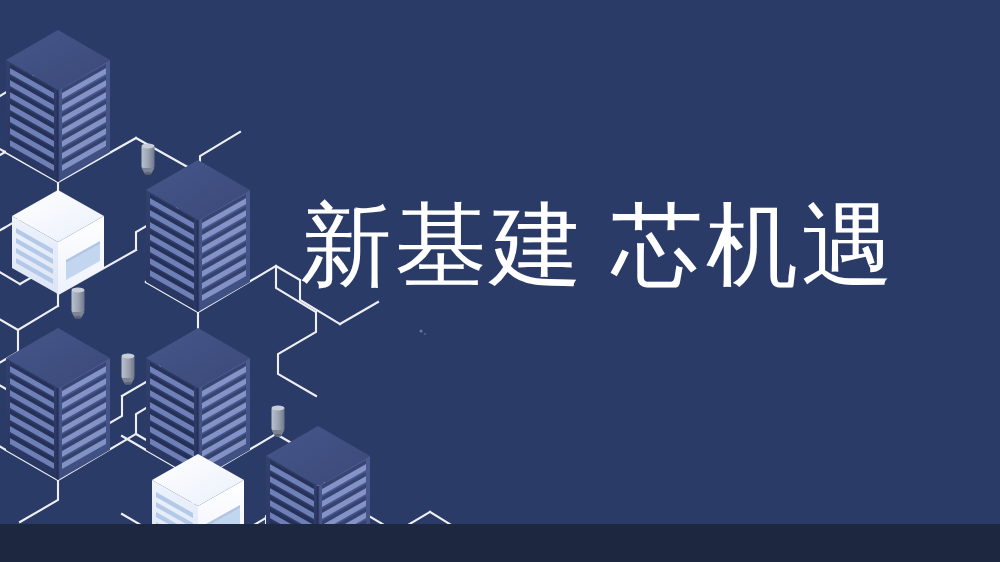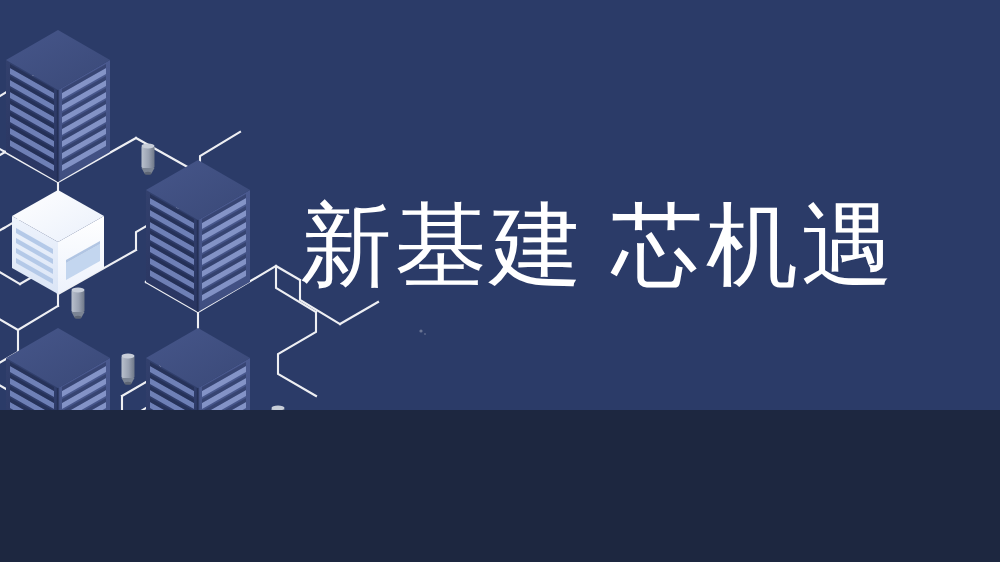--- a/index.html
+++ b/index.html
@@ -9,21 +9,21 @@
     background: #1d2740;
   }
   body {
     display: flex;
     align-items: flex-start;
     justify-content: flex-start;
   }
   #slide {
     position: relative;
     width: 1000px;
-    height: 410px;
+    height: 524px;
     overflow: hidden;
     background: #2b3b68;
     font-family: "Liberation Serif", "DejaVu Serif", serif;
   }
   #bg-art {
     position: absolute;
     left: 0;
     top: 0;
     width: 1000px;
     height: 562px;

